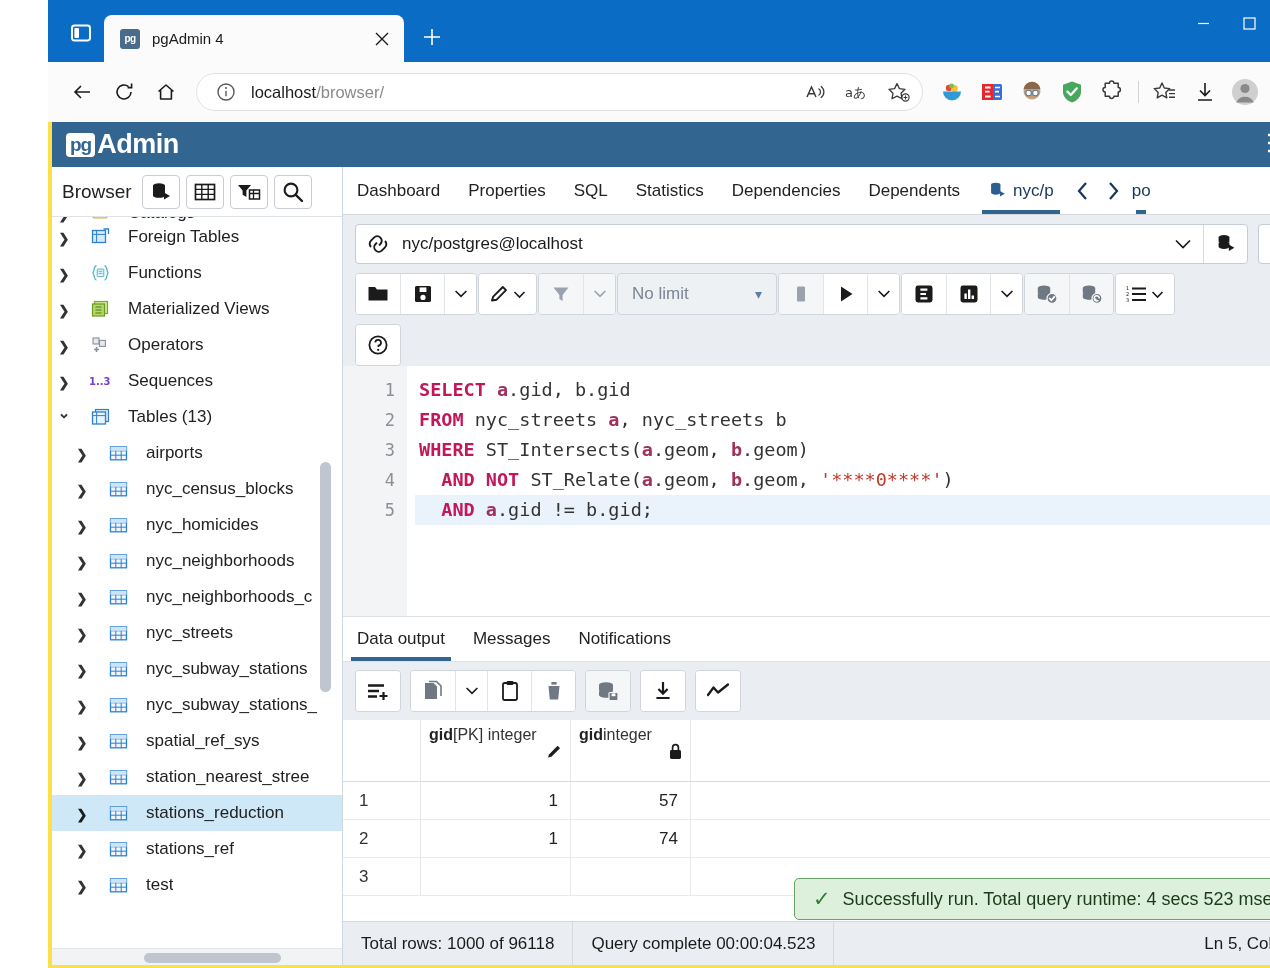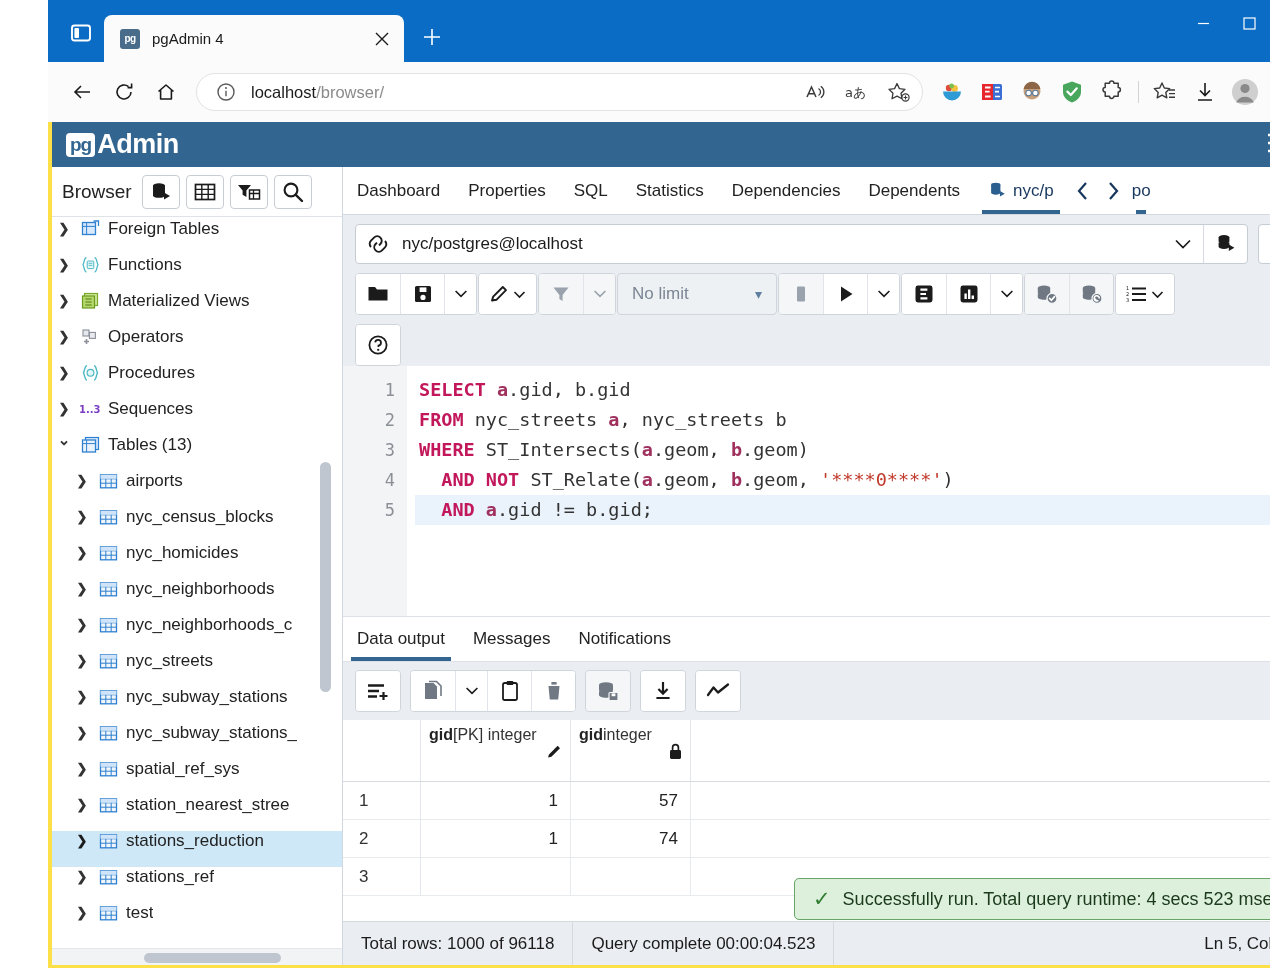--- a/index.html
+++ b/index.html
@@ -65,21 +65,21 @@
   #pg-body { display:flex; height:798px; }
 
   
   #sidebar { width:291px; background:#fff; border-right:1px solid #cfd8e1; display:flex; flex-direction:column; position:relative;}
   #sidebar-head { height:50px; display:flex; align-items:center; padding:0 6px 0 10px; gap:6px; border-bottom:1px solid #dfe3e8; background:#fff;}
   #sidebar-title { font-size:19px; color:#222; margin-right:4px; }
   .sb-tool { width:38px; height:34px; border:1px solid #c8cdd4; border-radius:4px; background:#fff;
     display:flex; align-items:center; justify-content:center; cursor:pointer; }
 
   #tree { flex:1; overflow:hidden; position:relative; padding-top:2px; font-size:17px; color:#222; }
-  .tree-row { display:flex; height:36px; padding-left:4px; gap:7px; white-space:nowrap; cursor:pointer; }
+  .tree-row { display:flex; align-items:center; height:36px; padding-left:4px; gap:17px; white-space:nowrap; cursor:pointer; }
   .tree-row.selected { background:#cfe8f7; }
   .tree-row.selected .caret { color:#1b1b1b; }
   .tree-row.indent { padding-left:22px; }
   .caret { width:16px; text-align:center; font-size:15px; color:#333; font-weight:bold; flex:none; }
   .caret.open:before { content:"⌄"; position:relative; top:-4px; }
   .caret.closed:before { content:"❯"; font-size:13px; }
   .tree-ico { width:22px; height:20px; display:flex; align-items:center; justify-content:center; flex:none; }
   .tree-label { overflow:hidden; }
   #tree-clip-top { position:absolute; top:0; left:0; right:0; height:14px; overflow:hidden; }
 
@@ -430,31 +430,20 @@
               <div class="tree-row">
                 <span class="caret closed"></span>
                 <span class="tree-ico">
                   <svg width="19" height="18" viewBox="0 0 19 18">
                     <rect x="2" y="2" width="6" height="6" fill="#e7e9ee" stroke="#8a8f99" stroke-width="1.1"></rect>
                     <rect x="8.4" y="4.4" width="6" height="6" fill="#e7e9ee" stroke="#8a8f99" stroke-width="1.1"></rect>
                     <path d="M5.5 11 V16 M3 13.5 H8" stroke="#8a8f99" stroke-width="1.6"></path>
                   </svg>
                 </span>
                 <span class="tree-label">Operators</span>
-              </div>
-              <div class="tree-row">
-                <span class="caret closed"></span>
-                <span class="tree-ico">
-                  <svg width="19" height="18" viewBox="0 0 19 18">
-                    <path d="M6 1.6 C3.5 1.6 4.1 6 2.5 8.8 C4.1 11.6 3.5 16 6 16" fill="none" stroke="#4cb8c4" stroke-width="1.4"></path>
-                    <path d="M13 1.6 C15.5 1.6 14.9 6 16.5 8.8 C14.9 11.6 15.5 16 13 16" fill="none" stroke="#4cb8c4" stroke-width="1.4"></path>
-                    <circle cx="9.5" cy="8.8" r="3.4" fill="#e4f6f8" stroke="#4cb8c4" stroke-width="1.2"></circle>
-                  </svg>
-                </span>
-                <span class="tree-label">Procedures</span>
               </div>
               <div class="tree-row">
                 <span class="caret closed"></span>
                 <span class="tree-ico">
                   <svg width="22" height="18" viewBox="0 0 22 18">
                     <text x="0" y="13" font-size="10" font-weight="bold" font-family="DejaVu Sans" fill="#7b3fc4">1..3</text>
                   </svg>
                 </span>
                 <span class="tree-label">Sequences</span>
               </div>

